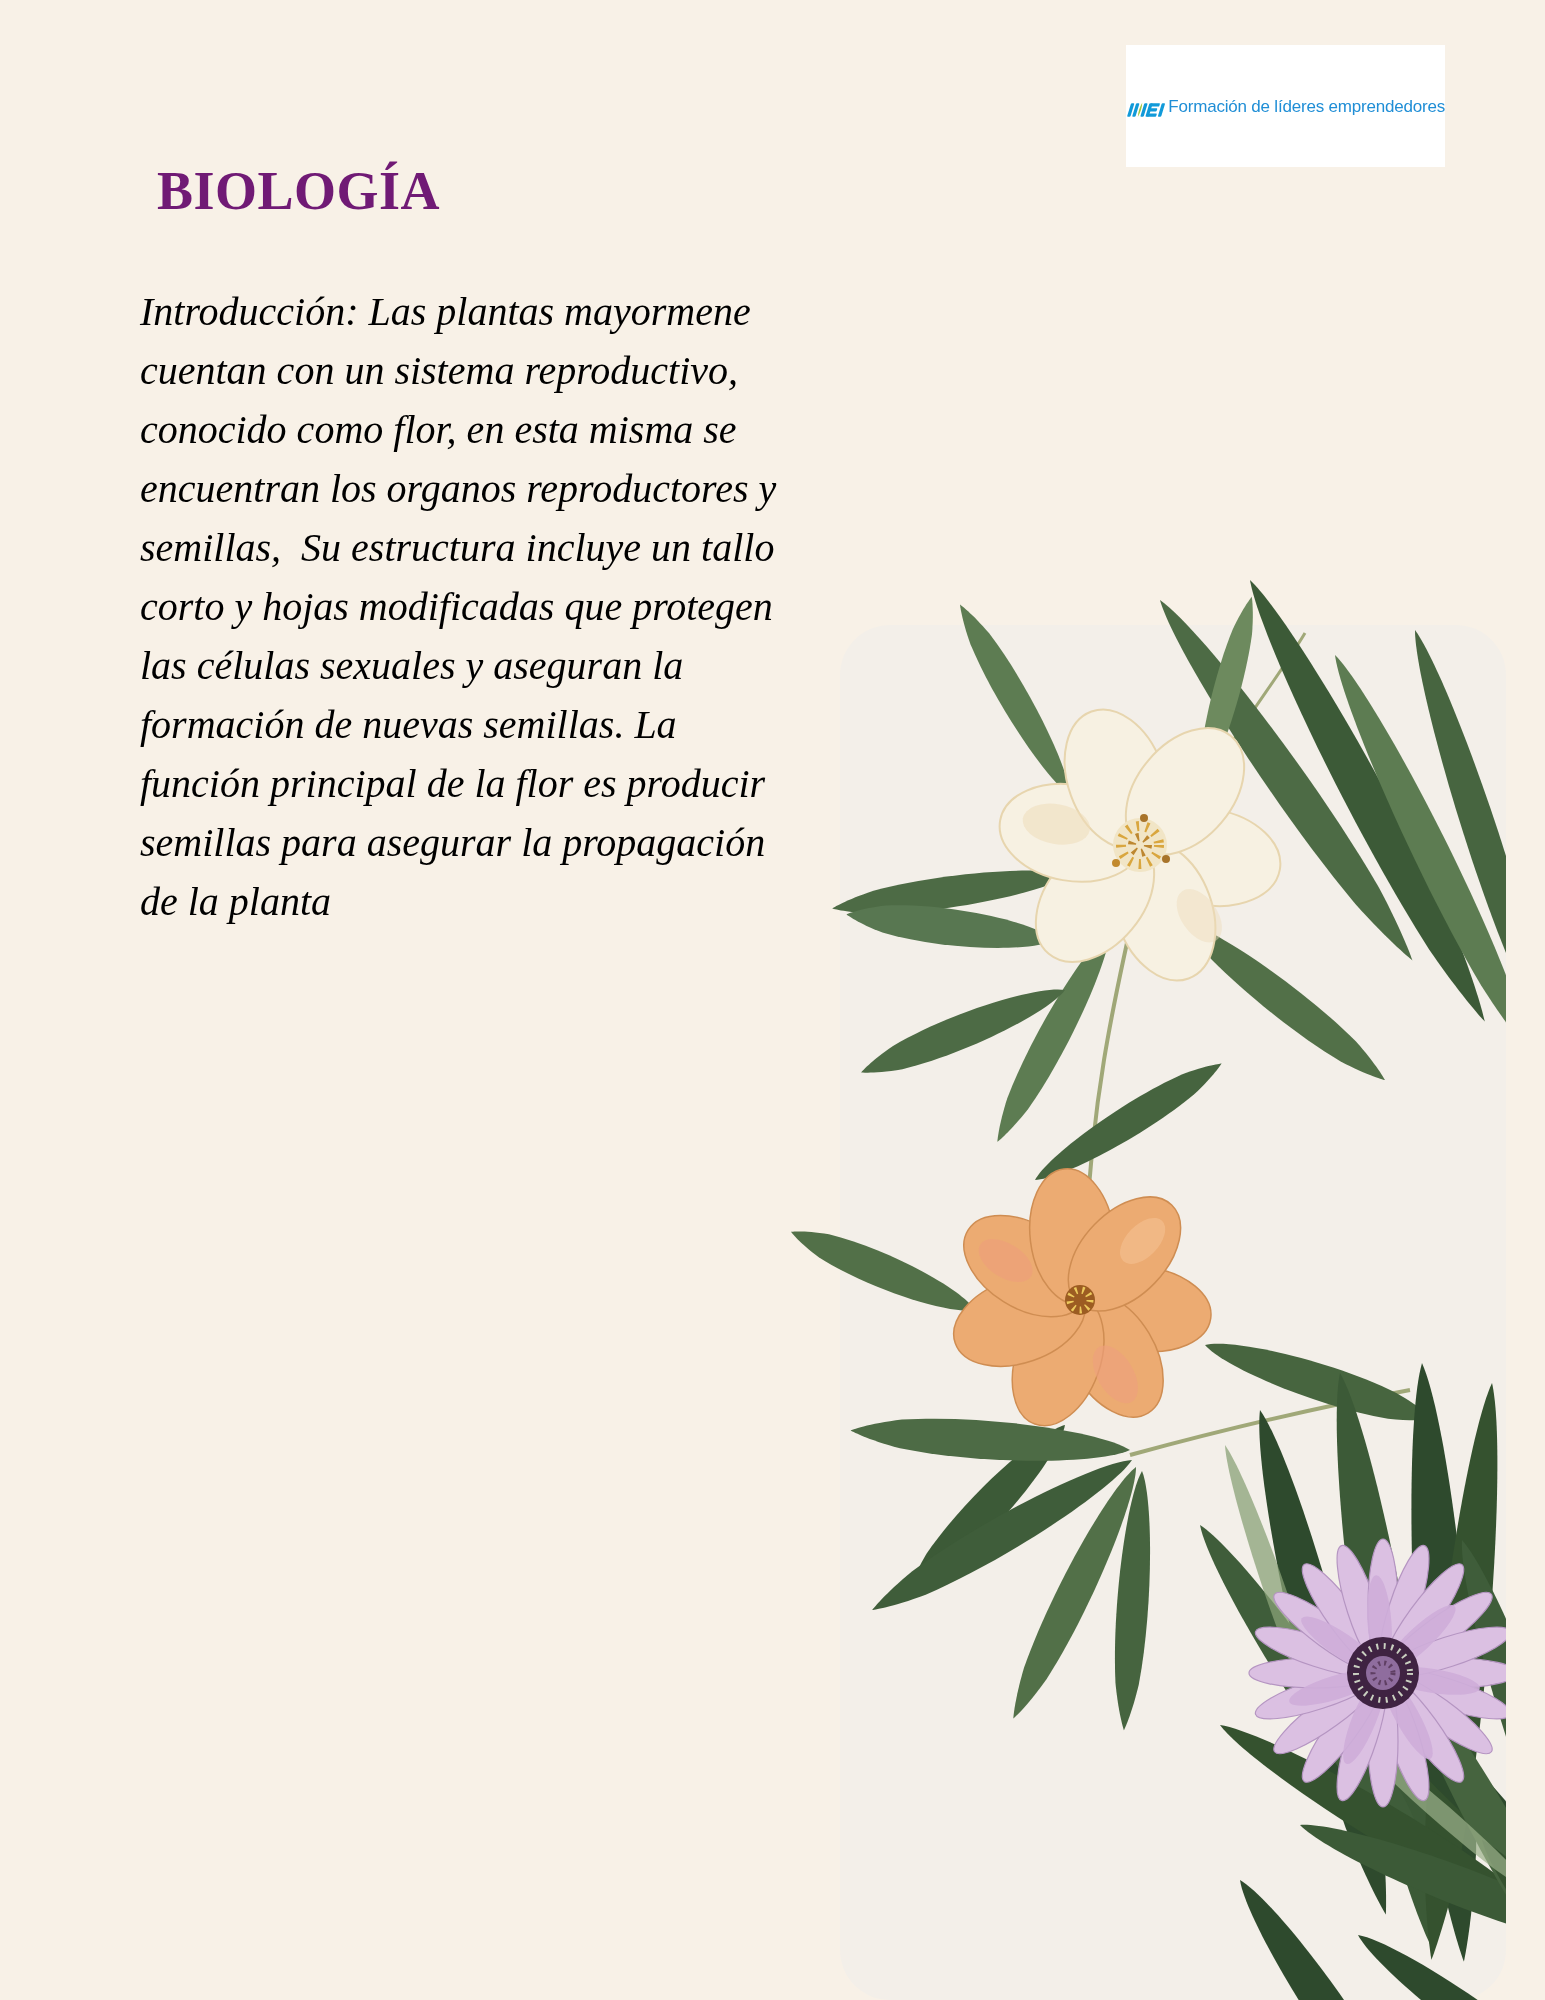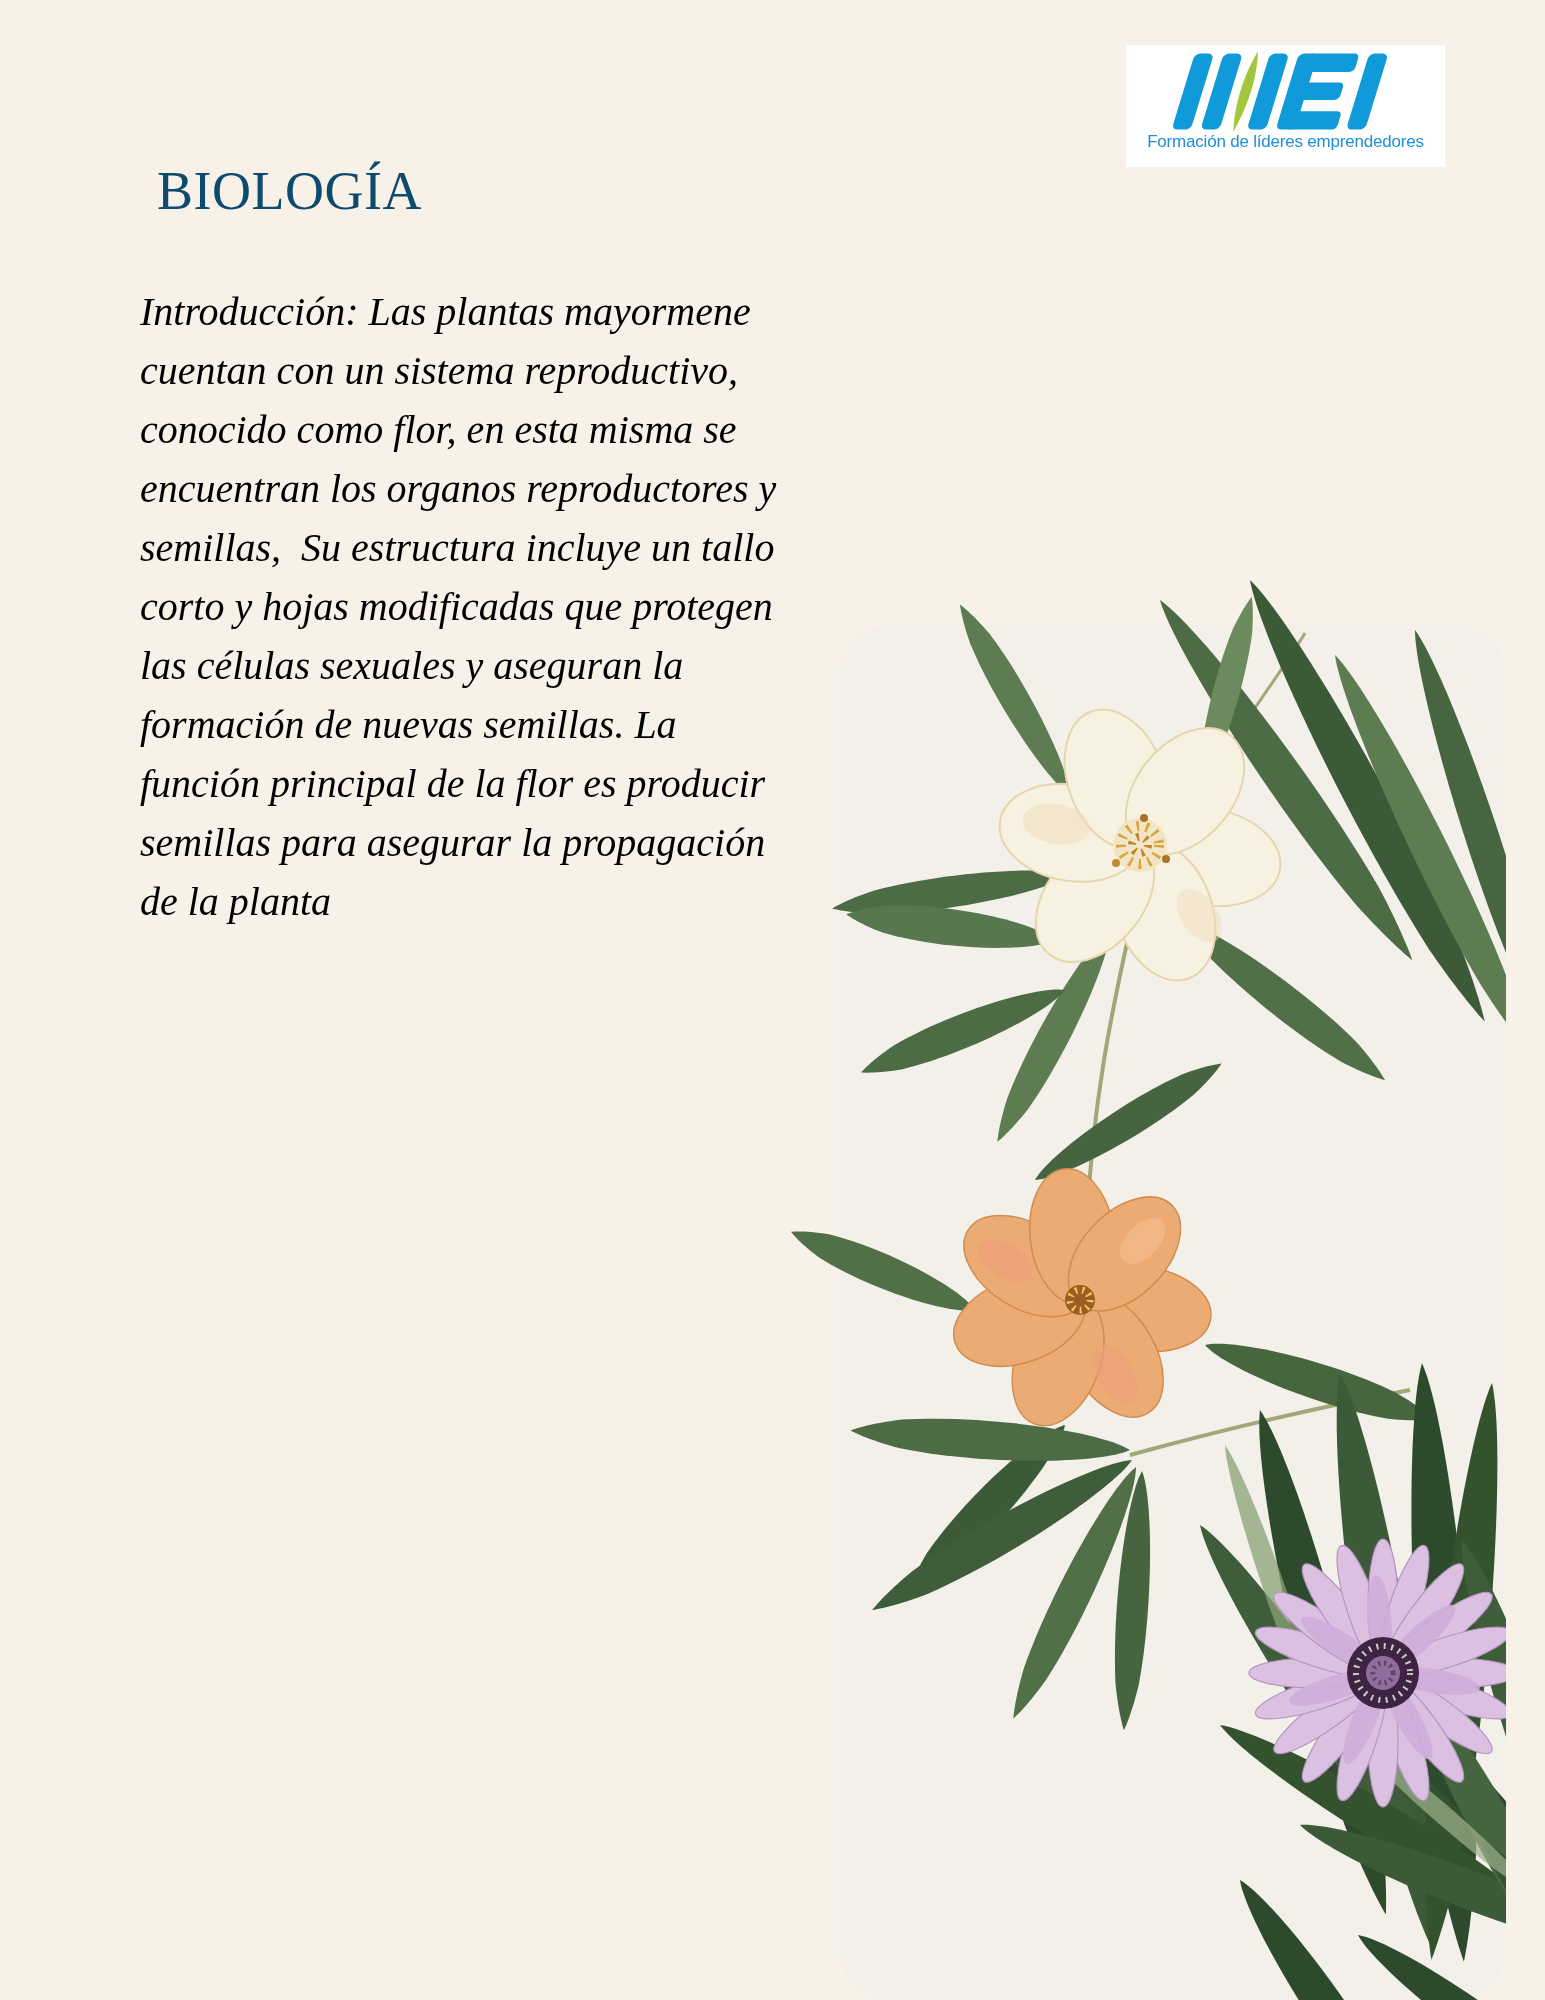--- a/index.html
+++ b/index.html
@@ -7,34 +7,34 @@
     position:relative;
     width:1545px;height:2000px;
     margin:0 auto;
     overflow:hidden;
     font-family:"Liberation Serif", serif;
   }
   
   .logo-box{
     position:absolute;left:1126px;top:45px;width:319px;height:122px;
     background:#ffffff;
-    display:flex;flex-direction:column;align-items:center;justify-content:flex-start;
+    display:flex;flex-direction:row;align-items:center;justify-content:flex-start;
   }
   .logo-mark{margin-top:7px;width:268px;height:80px;display:block;}
   .logo-tagline{
     font-family:"Liberation Sans", sans-serif;
     font-size:17px;line-height:17px;letter-spacing:-0.2px;
     margin-top:1px;white-space:nowrap;
   }
   .visually-hidden{position:absolute;width:1px;height:1px;overflow:hidden;clip:rect(0 0 0 0);white-space:nowrap;}
   
   .doc-title{
     position:absolute;left:157px;top:160px;margin:0;
-    font-size:54px;font-weight:400;letter-spacing:0.5px;
-    color:#0c4a6e;white-space:nowrap;
+    font-size:54px;font-weight:700;letter-spacing:0.5px;
+    color:#701a75;white-space:nowrap;
   }
   .doc-paragraph{
     position:absolute;left:140px;top:282px;margin:0;width:880px;
     font-style:italic;font-size:40px;line-height:59px;
     color:#000000;white-space:pre-wrap;
   }
   
   .botanical{
     position:absolute;left:640px;top:545px;width:866px;height:1455px;
   }

